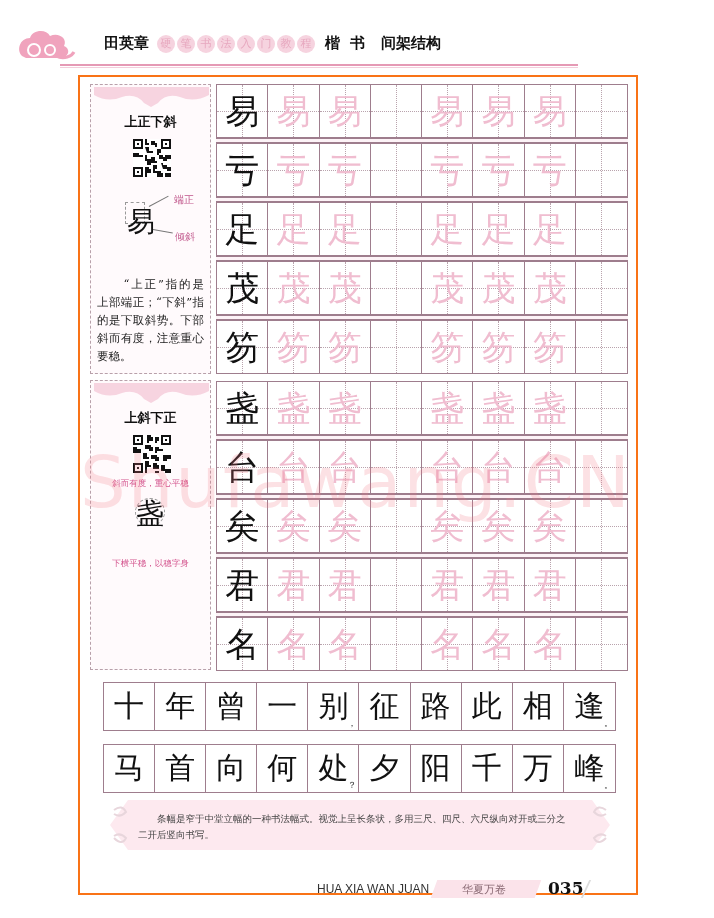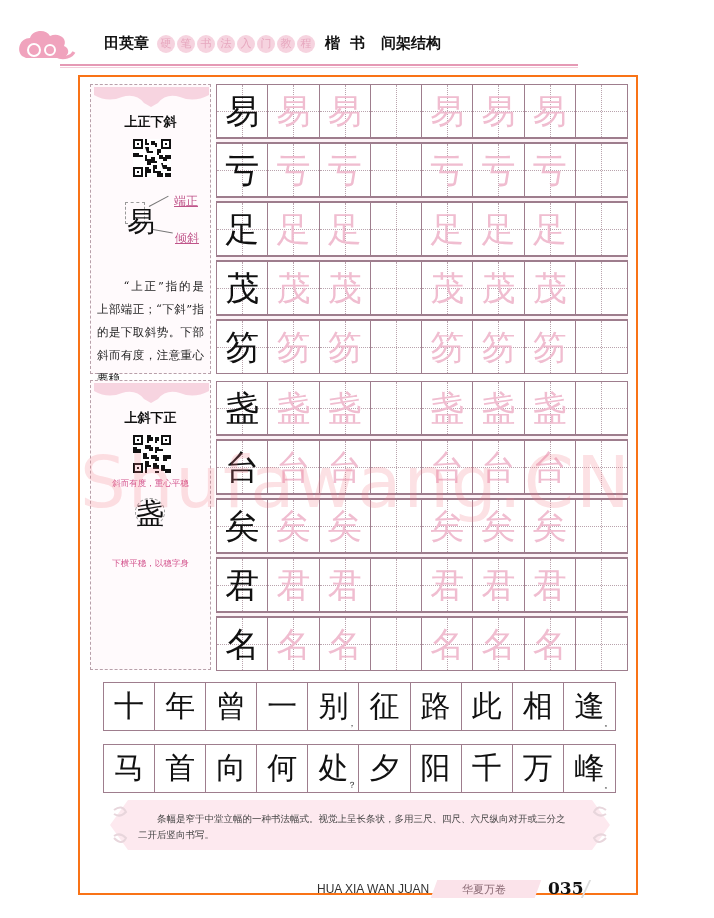--- a/index.html
+++ b/index.html
@@ -24,23 +24,23 @@
 
   
   .side-panel { position: absolute; left: 10px; width: 121px; border: 1px dashed #b8a0aa; background: #fffafc; }
   .side-panel.p1 { top: 7px; height: 290px; }
   .side-panel.p2 { top: 303px; height: 290px; }
   .scallop { position: absolute; left: 3px; right: 3px; top: 2px; height: 20px; }
   .panel-title { position: absolute; left: 0; right: 0; top: 28px; text-align: center; font-family: "DejaVu Sans", sans-serif; font-size: 13px; font-weight: bold; color: #111; }
   .qr { position: absolute; left: 42px; top: 54px; width: 38px; height: 38px; }
   .demo-char { position: absolute; font-family: "DejaVu Serif", serif; font-size: 28px; color: #111; }
   .demo-box { position: absolute; border: 1px dashed #999; }
-  .anno { position: absolute; font-family: "DejaVu Sans", sans-serif; font-size: 12px; color: #c0558a; text-decoration: underline; }
+  .anno { position: absolute; font-family: "DejaVu Sans", sans-serif; font-size: 10px; color: #c0558a; }
   .anno-line { position: absolute; height: 1px; background: #777; transform-origin: left center; }
-  .panel-desc { position: absolute; left: 6px; right: 6px; font-family: "DejaVu Serif", serif; font-size: 11.5px; line-height: 23px; color: #222; text-align: justify; }
+  .panel-desc { position: absolute; left: 6px; right: 6px; font-family: "DejaVu Serif", serif; font-size: 11.5px; line-height: 18px; color: #222; text-align: justify; }
   .pink-note { position: absolute; left: 0; right: 0; text-align: center; font-family: "DejaVu Sans", sans-serif; font-size: 8.5px; color: #d4568f; }
 
   
   .grid-block { position: absolute; left: 136px; width: 412px; }
   .grid-row { position: absolute; left: 0; width: 412px; height: 54px; display: flex; border: 1px solid #9e7d8d; }
   .cell { position: relative; width: 51.5px; height: 100%; border-right: 1px solid #9e7d8d; display: flex; align-items: center; justify-content: center; }
   .cell:last-child { border-right: none; }
   .cell::before { content: ""; position: absolute; left: 50%; top: 0; bottom: 0; border-left: 1px dotted #b9a3ad; }
   .cell::after { content: ""; position: absolute; top: 50%; left: 0; right: 0; border-top: 1px dotted #b9a3ad; }
   .glyph { position: relative; z-index: 2; font-family: "DejaVu Serif", serif; font-size: 34px; line-height: 1; }

